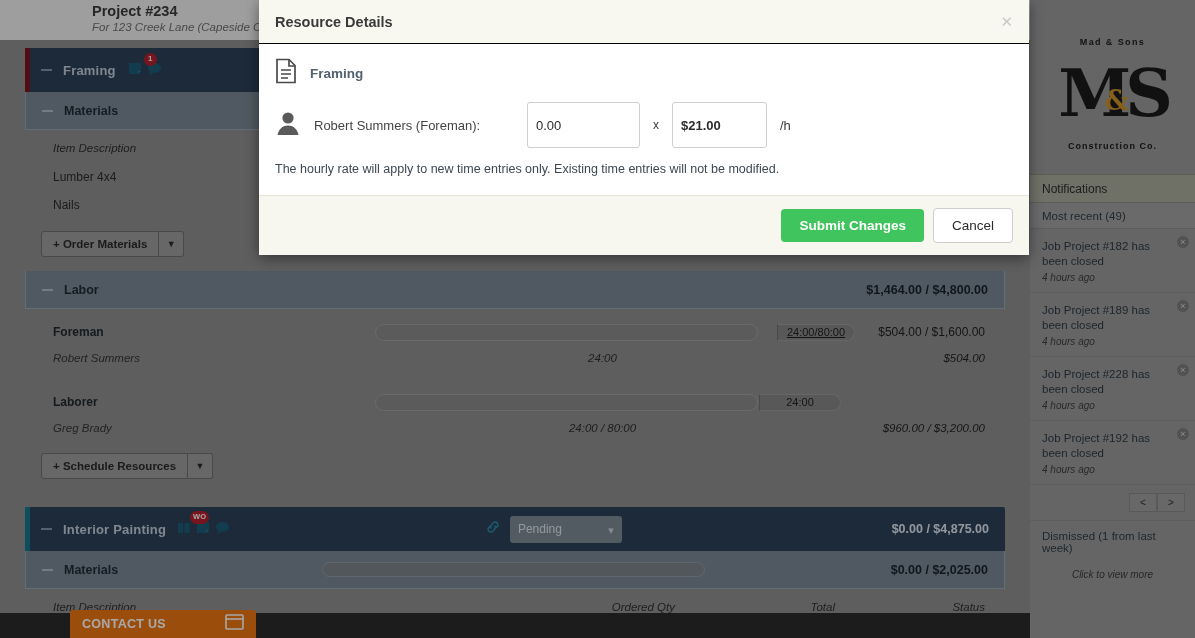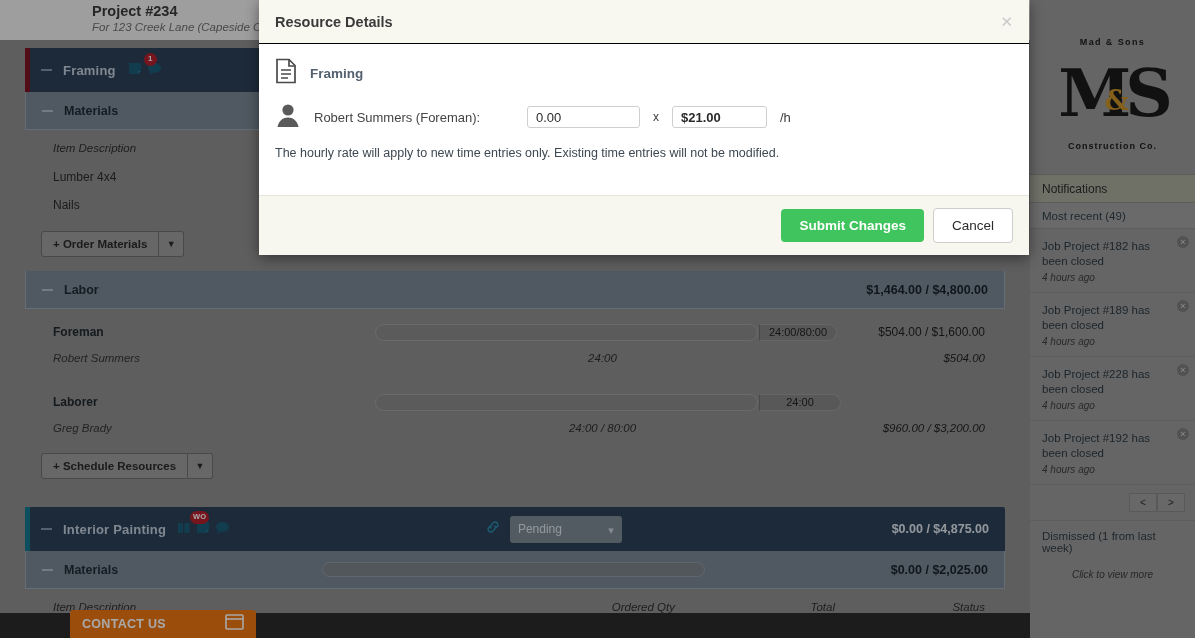--- a/index.html
+++ b/index.html
@@ -152,21 +152,21 @@
     border-radius: 0 0 5px 5px; display: flex; flex-direction: column;
   }
   .m-head { height: 44px; background: #f8f8f1; border-bottom: 1px solid #000000; display: flex; align-items: center; padding: 0 16px; }
   .m-title { font-size: 14.5px; font-weight: bold; color: #3a3a3a; }
   .m-close { margin-left: auto; font-size: 15px; color: #c9c9c9; cursor: pointer; }
   .m-body { flex: 1; padding: 14px 16px 0 16px; }
   .m-row { display: flex; align-items: center; gap: 13px; margin-bottom: 14px; }
   .m-rowlbl { font-size: 13.5px; font-weight: bold; color: #53616e; }
   .m-person { font-size: 13px; color: #444; width: 200px; }
   .m-input {
-    height: 22px; border: 1px solid #cfcfcf; border-radius: 3px;
+    height: 46px; border: 1px solid #cfcfcf; border-radius: 3px;
     font-size: 13px; color: #2b2b2b; padding: 0 8px;
     font-family: "Liberation Sans", sans-serif;
   }
   .m-in-qty { width: 113px; }
   .m-in-rate { width: 95px; font-weight: bold; }
   .m-x { font-size: 12px; color: #3a3a3a; }
   .m-h { font-size: 13px; color: #3a3a3a; }
   .m-note { font-size: 12.5px; color: #3d4852; margin-top: 4px; }
   .m-foot { height: 60px; background: #f7f7f0; border-top: 1px solid #e6e6db; display: flex; align-items: center; justify-content: flex-end; gap: 9px; padding-right: 16px; }
   .btn-submit {
@@ -247,21 +247,21 @@
       <span class="sub-title">Labor</span>
       <span class="sub-right">$1,464.00 / $4,800.00</span>
     </div>
 
     <div class="panel" style="padding-top:10px">
       
       <div class="labor-row">
         <span class="labor-name">Foreman</span>
         <span class="pbar-wrap">
           <span class="pbar"><span class="pfill" id="pf0" style="width: 30%;"></span></span>
-          <span class="pchip" id="pc0" style="left: 389px; width: 78px;">24:00/80:00</span>
+          <span class="pchip" id="pc0" style="left: 407px; width: 78px; text-decoration: underline;">24:00/80:00</span>
         </span>
         <span class="labor-money">$504.00 / $1,600.00</span>
       </div>
       <div class="labor-row">
         <span class="labor-sub">Robert Summers</span>
         <span class="mid-note">24:00</span>
         <span class="labor-money-i">$504.00</span>
       </div>
 
       <div style="height:18px"></div>

